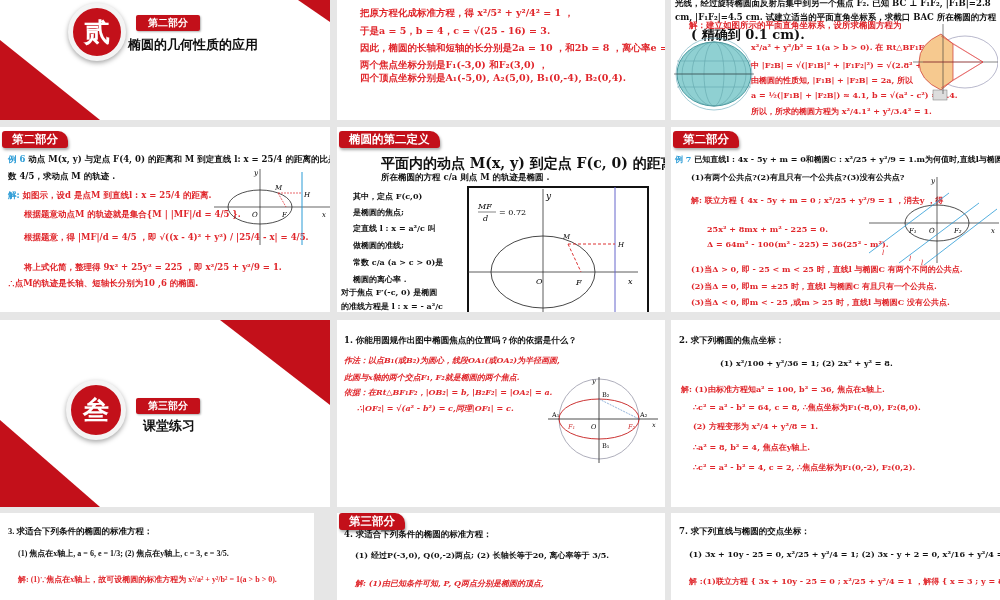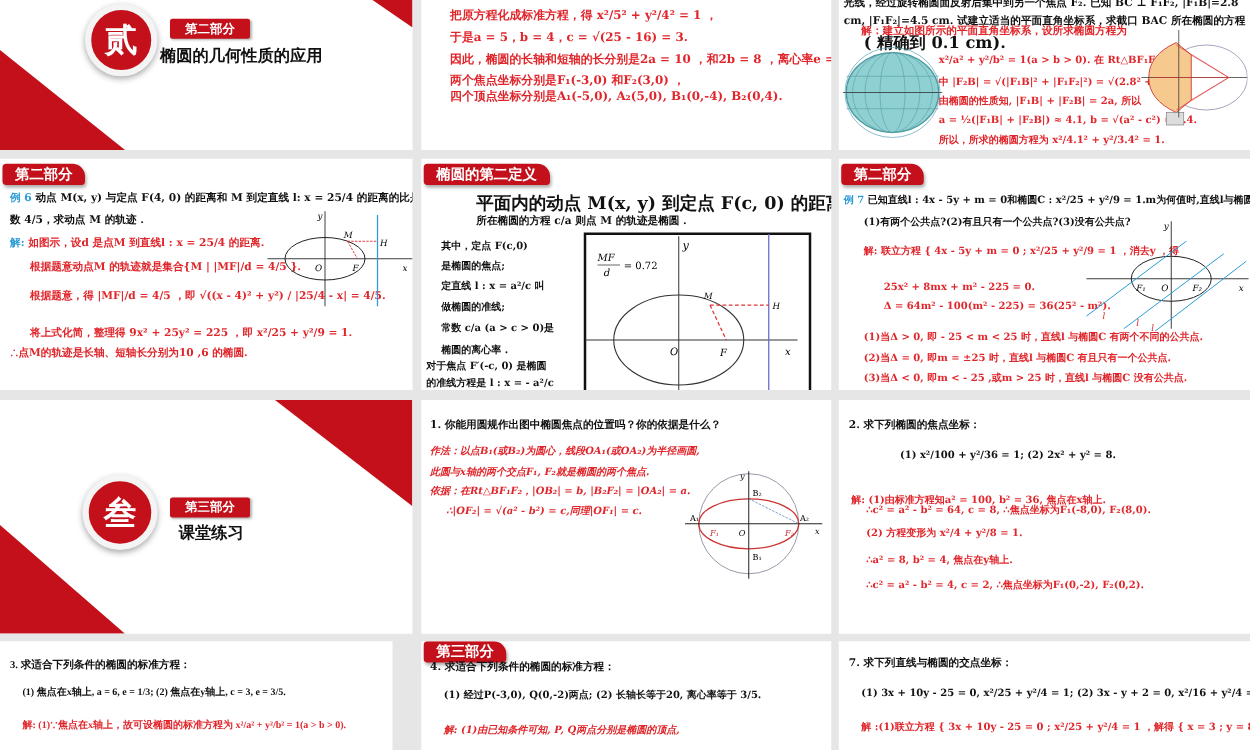--- a/index.html
+++ b/index.html
@@ -220,21 +220,21 @@
     <text x="104" y="52" font-size="6.5" font-style="italic" font-family="DejaVu Serif, serif">x</text>
     <text x="54" y="22" font-size="6.5" font-family="DejaVu Serif, serif">B₂</text>
     <text x="54" y="73" font-size="6.5" font-family="DejaVu Serif, serif">B₁</text>
     <text x="44" y="8" font-size="6.5" font-style="italic" font-family="DejaVu Serif, serif">y</text>
   </svg>
 </div>
 
 <div class="slide" style="left:671px;top:320px;width:329px;height:187px;">
   <div class="txt blk" style="left:8px;top:15px;font-size:8.5px;">2. 求下列椭圆的焦点坐标：</div>
   <div class="txt blk" style="left:16px;top:38px;font-size:8px;margin-left:33px;">(1) x²/100 + y²/36 = 1;      (2) 2x² + y² = 8.</div>
-  <div class="txt red" style="left:10px;top:74px;font-size:8px;">解: (1)由标准方程知a² = 100, b² = 36, 焦点在x轴上.</div>
+  <div class="txt red" style="left:10px;top:64px;font-size:8px;">解: (1)由标准方程知a² = 100, b² = 36, 焦点在x轴上.</div>
   <div class="txt red" style="left:22px;top:82px;font-size:8px;">∴c² = a² - b² = 64, c = 8, ∴焦点坐标为F₁(-8,0), F₂(8,0).</div>
   <div class="txt red" style="left:22px;top:101px;font-size:8px;">(2) 方程变形为 x²/4 + y²/8 = 1.</div>
   <div class="txt red" style="left:22px;top:122px;font-size:8px;">∴a² = 8, b² = 4, 焦点在y轴上.</div>
   <div class="txt red" style="left:22px;top:142px;font-size:8px;">∴c² = a² - b² = 4, c = 2, ∴焦点坐标为F₁(0,-2), F₂(0,2).</div>
 </div>
 
 <div class="slide" style="left:0;top:513px;width:314px;height:87px;font-family:Liberation Serif, serif;">
   <div class="txt blk" style="left:8px;top:13px;font-size:8.5px;">3. 求适合下列条件的椭圆的标准方程：</div>
   <div class="txt blk" style="left:18px;top:36px;font-size:8px;">(1) 焦点在x轴上, a = 6, e = 1/3;   (2) 焦点在y轴上, c = 3, e = 3/5.</div>
   <div class="txt red" style="left:18px;top:62px;font-size:8px;">解: (1)∵焦点在x轴上，故可设椭圆的标准方程为 x²/a² + y²/b² = 1(a &gt; b &gt; 0).</div>

